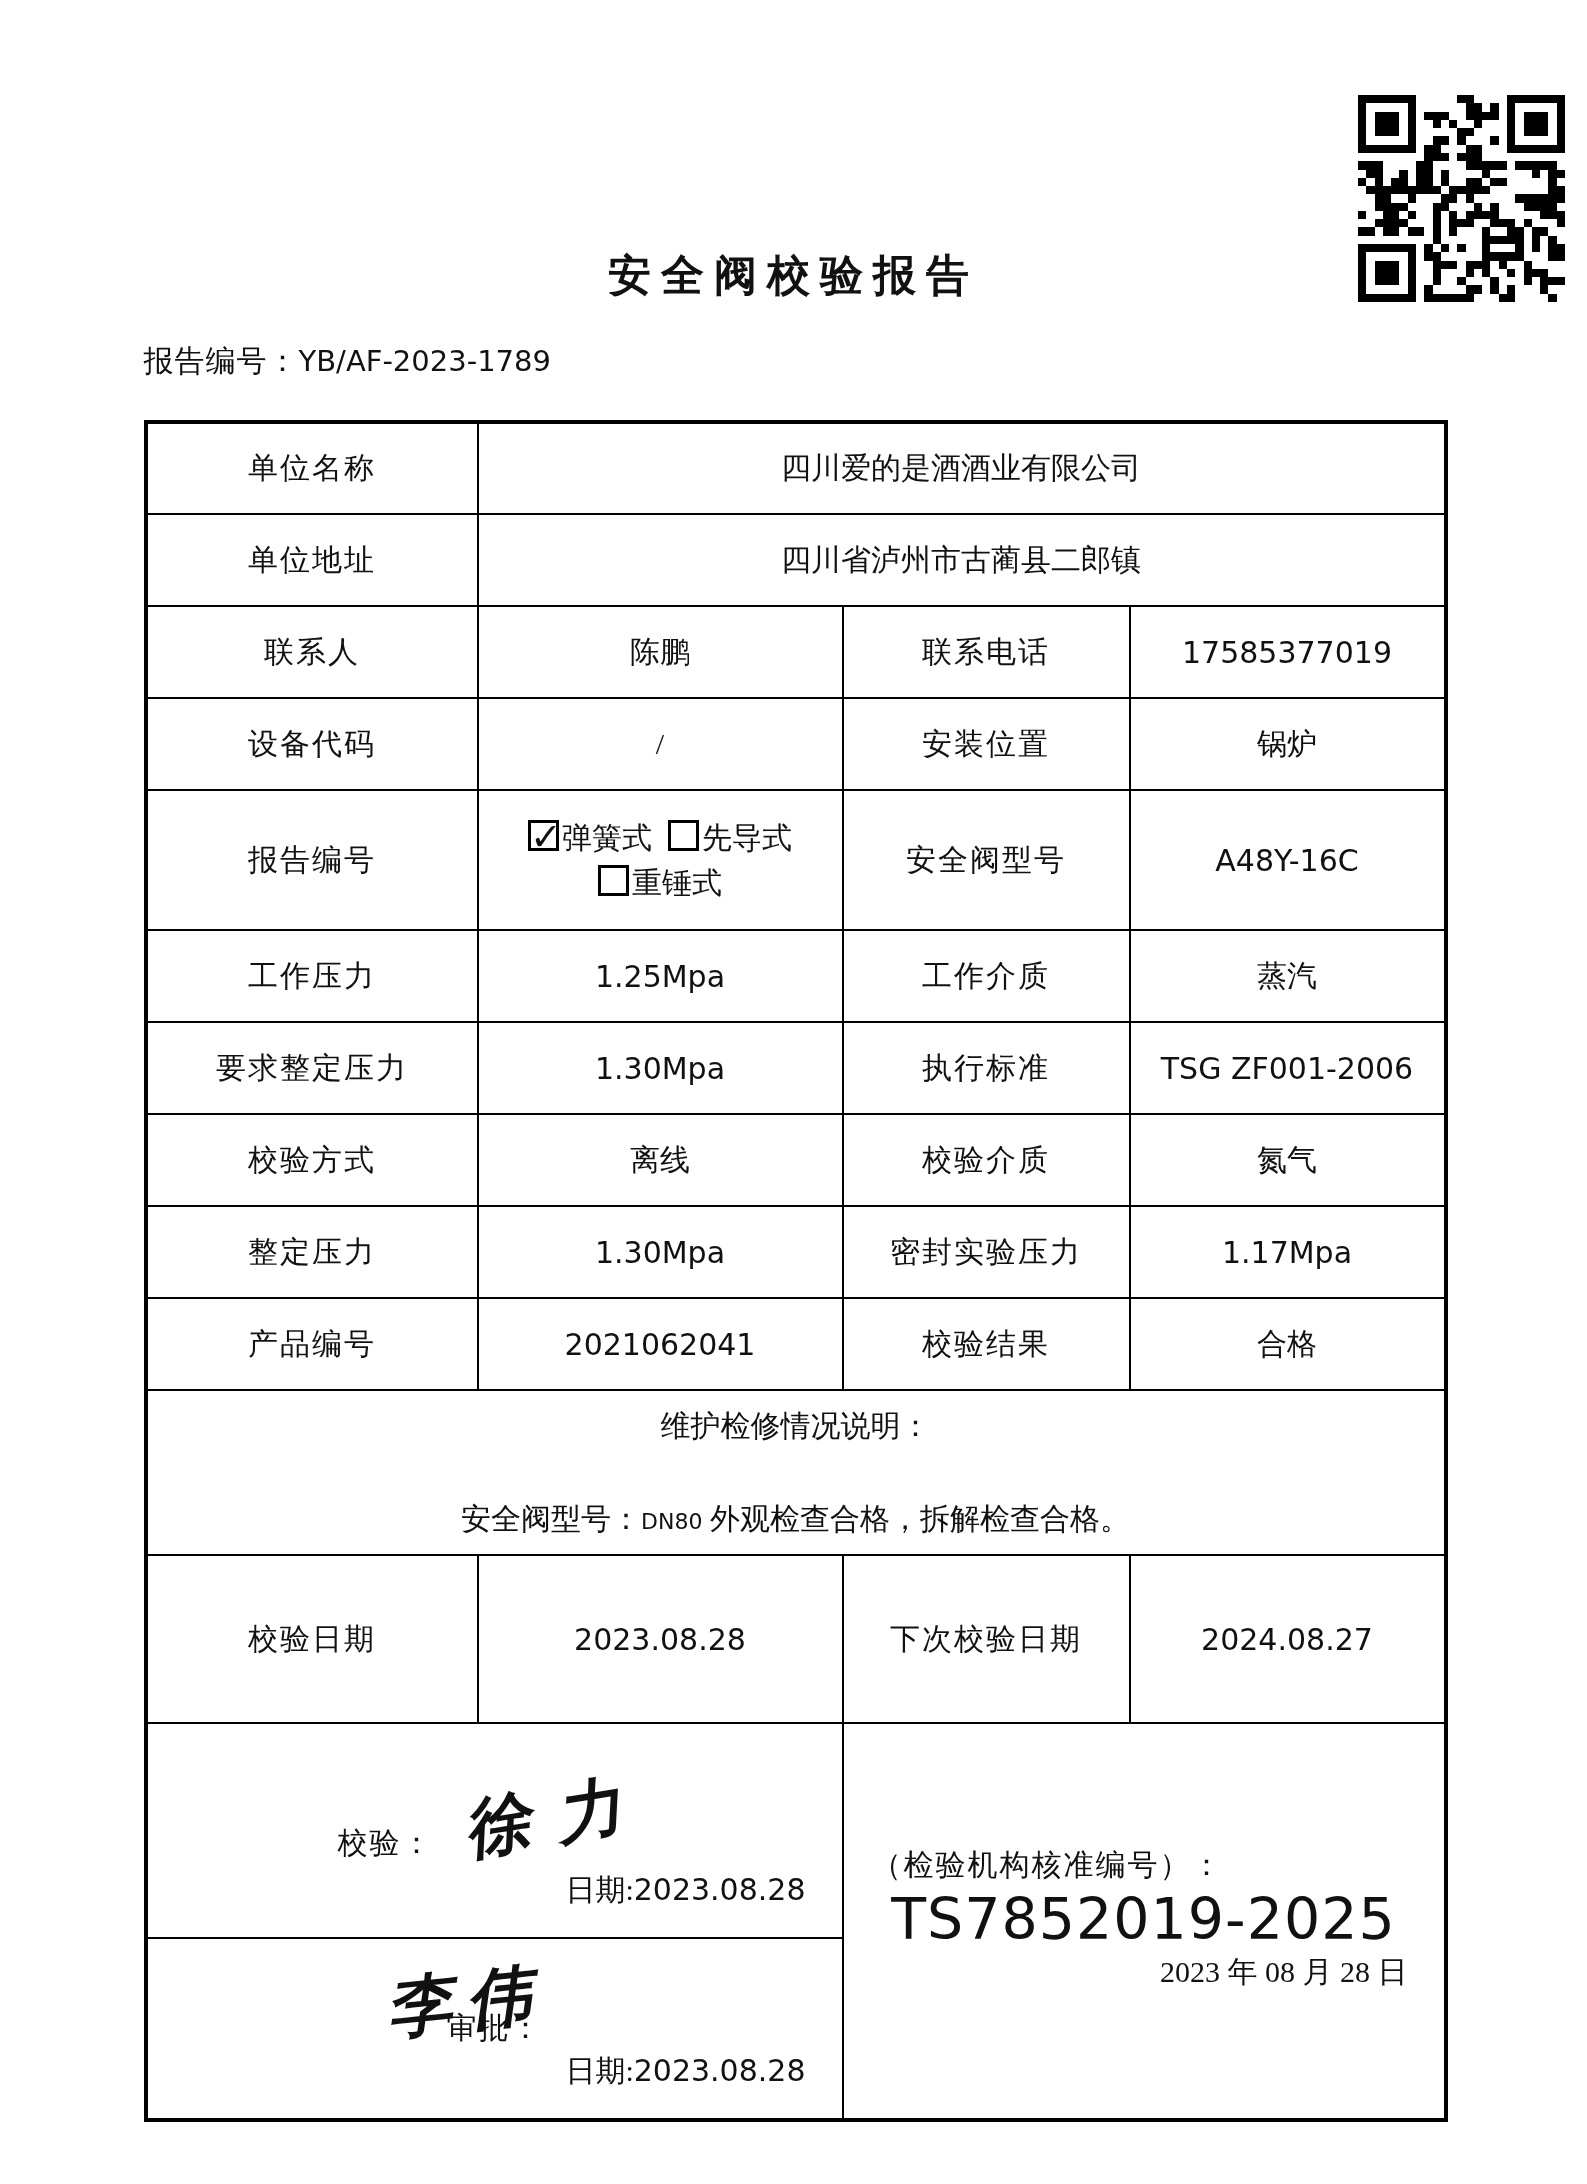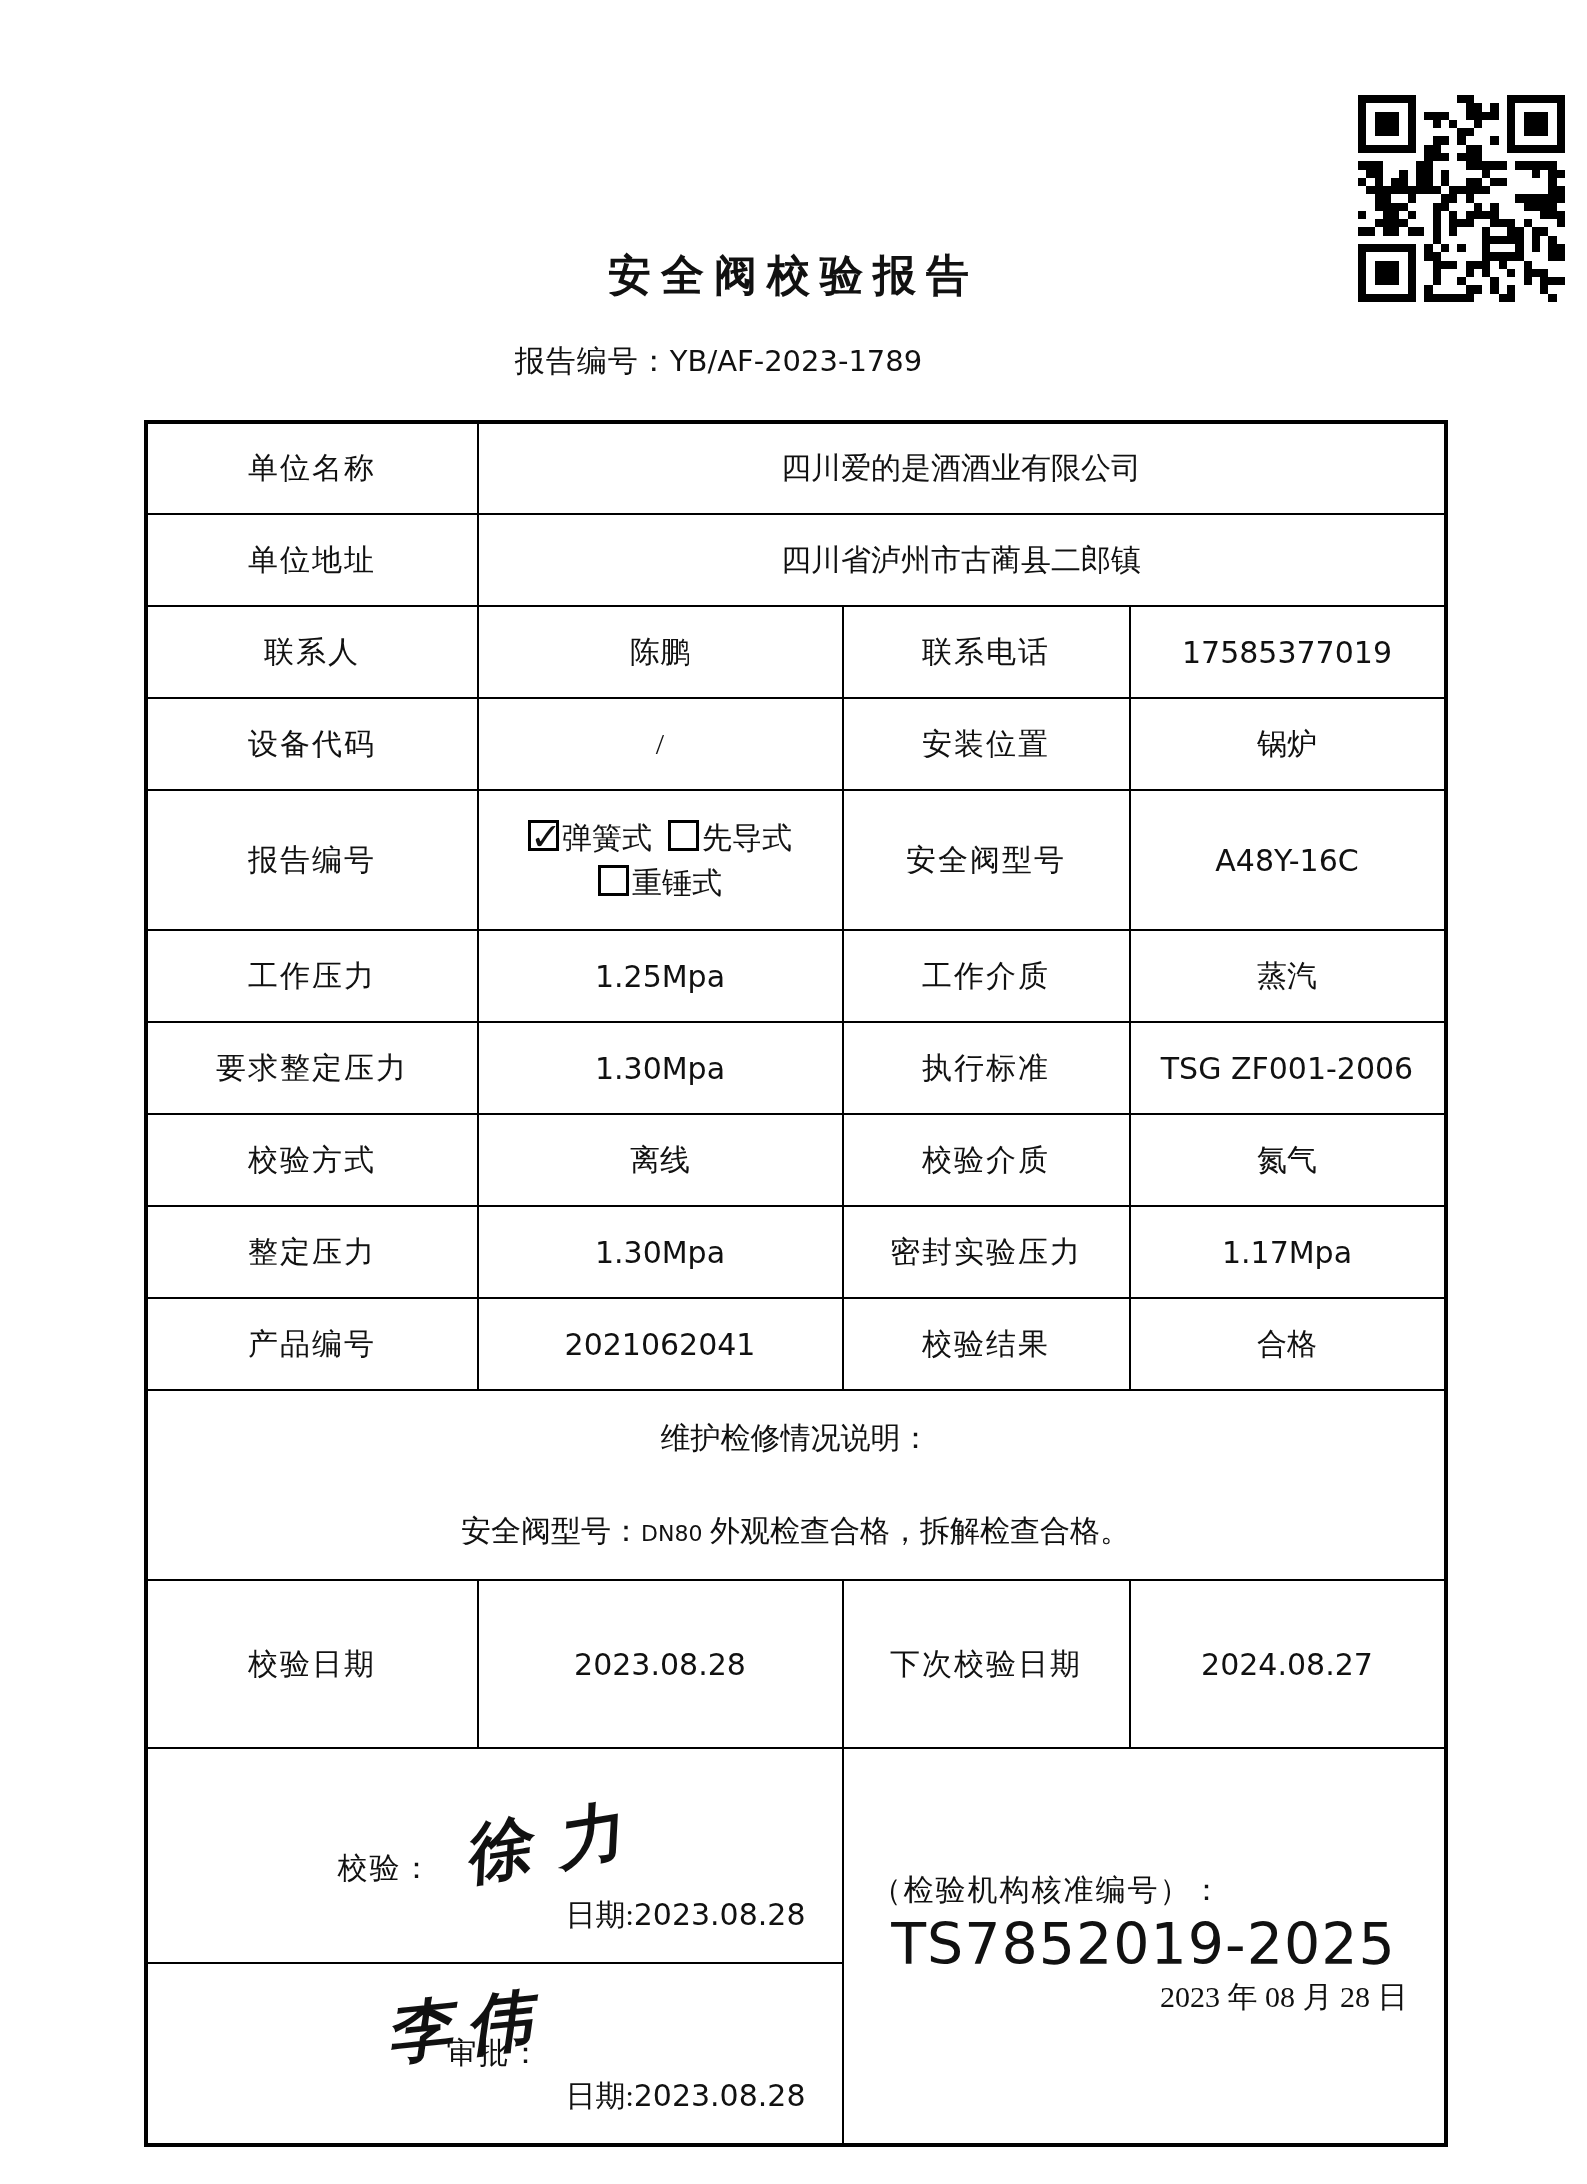--- a/index.html
+++ b/index.html
@@ -32,21 +32,21 @@
     margin: 0;
     padding-top: 252px;
     text-align: center;
     font-size: 43px;
     font-weight: bold;
     letter-spacing: 10px;
     line-height: 1.1;
   }
   .report-no {
     margin-top: 42px;
-    text-align: center;
+    text-align: left;
     padding-right: 150px;
     font-size: 30px;
     letter-spacing: 1px;
   }
   .report-no .num {
     font-family: "DejaVu Sans", "Liberation Sans", sans-serif;
     font-size: 29px;
     letter-spacing: 0;
   }
 
@@ -67,21 +67,21 @@
   }
   td.lbl { letter-spacing: 2px; }
   .num-val, .latin {
     font-family: "DejaVu Sans", "Liberation Sans", sans-serif;
     font-size: 29px;
     letter-spacing: 0px;
   }
 
   tr.std   { height: 92px; }
   tr.cbxr  { height: 140px; }
-  tr.note  { height: 190px; }
+  tr.note  { height: 165px; }
   tr.dater { height: 168px; }
   tr.sig1  { height: 215px; }
   tr.sig2  { height: 182px; }
 
   
   td.cbx-cell { padding: 6px 10px; }
   .cbx-line { display: block; line-height: 1.5; white-space: nowrap; }
   .cbx { display: inline-block; margin: 0 8px; }
   .cbx-box {
     display: inline-block;

